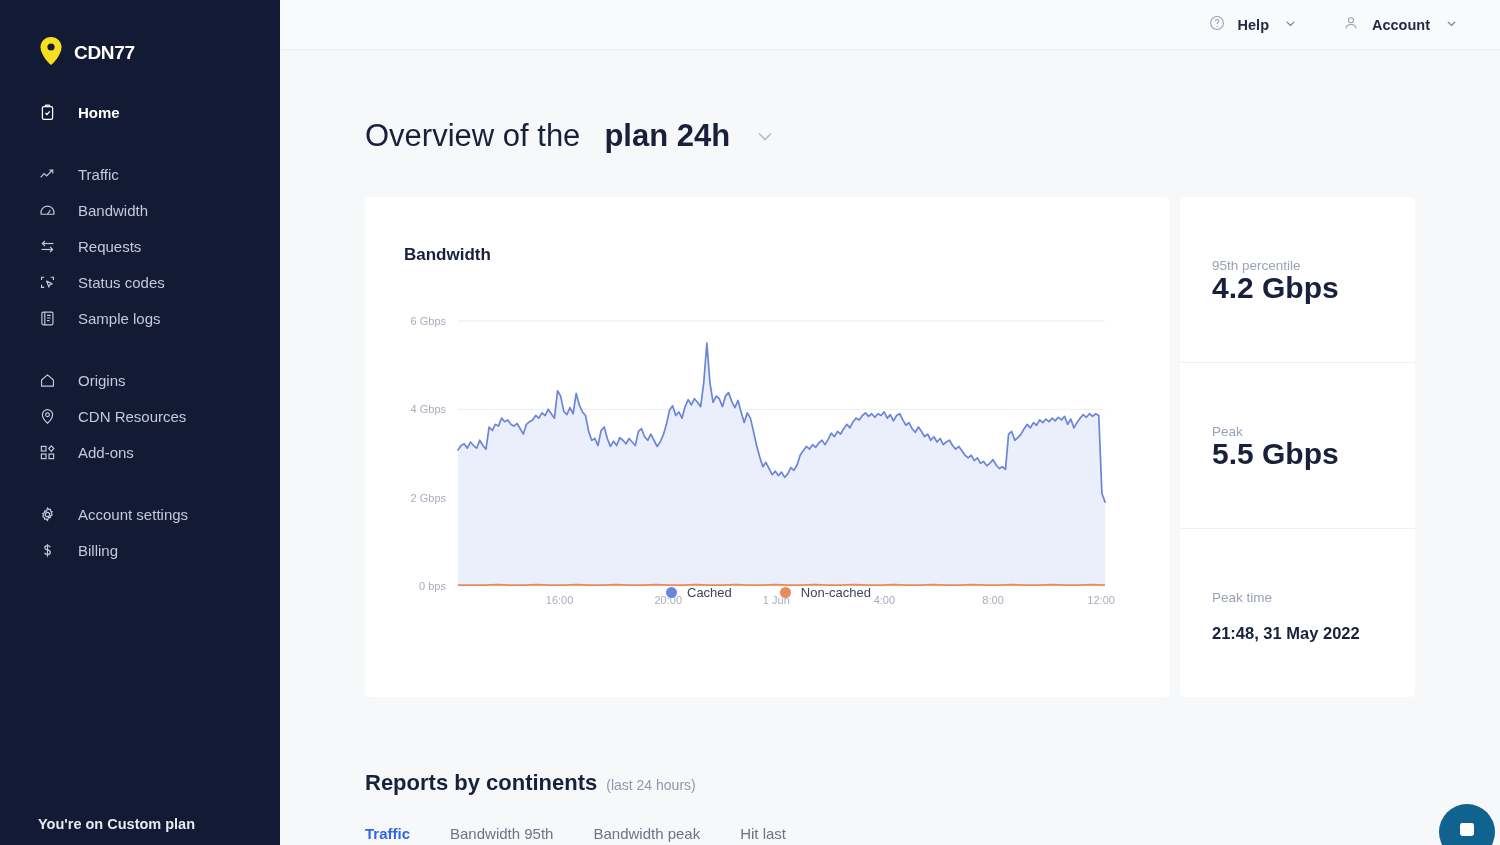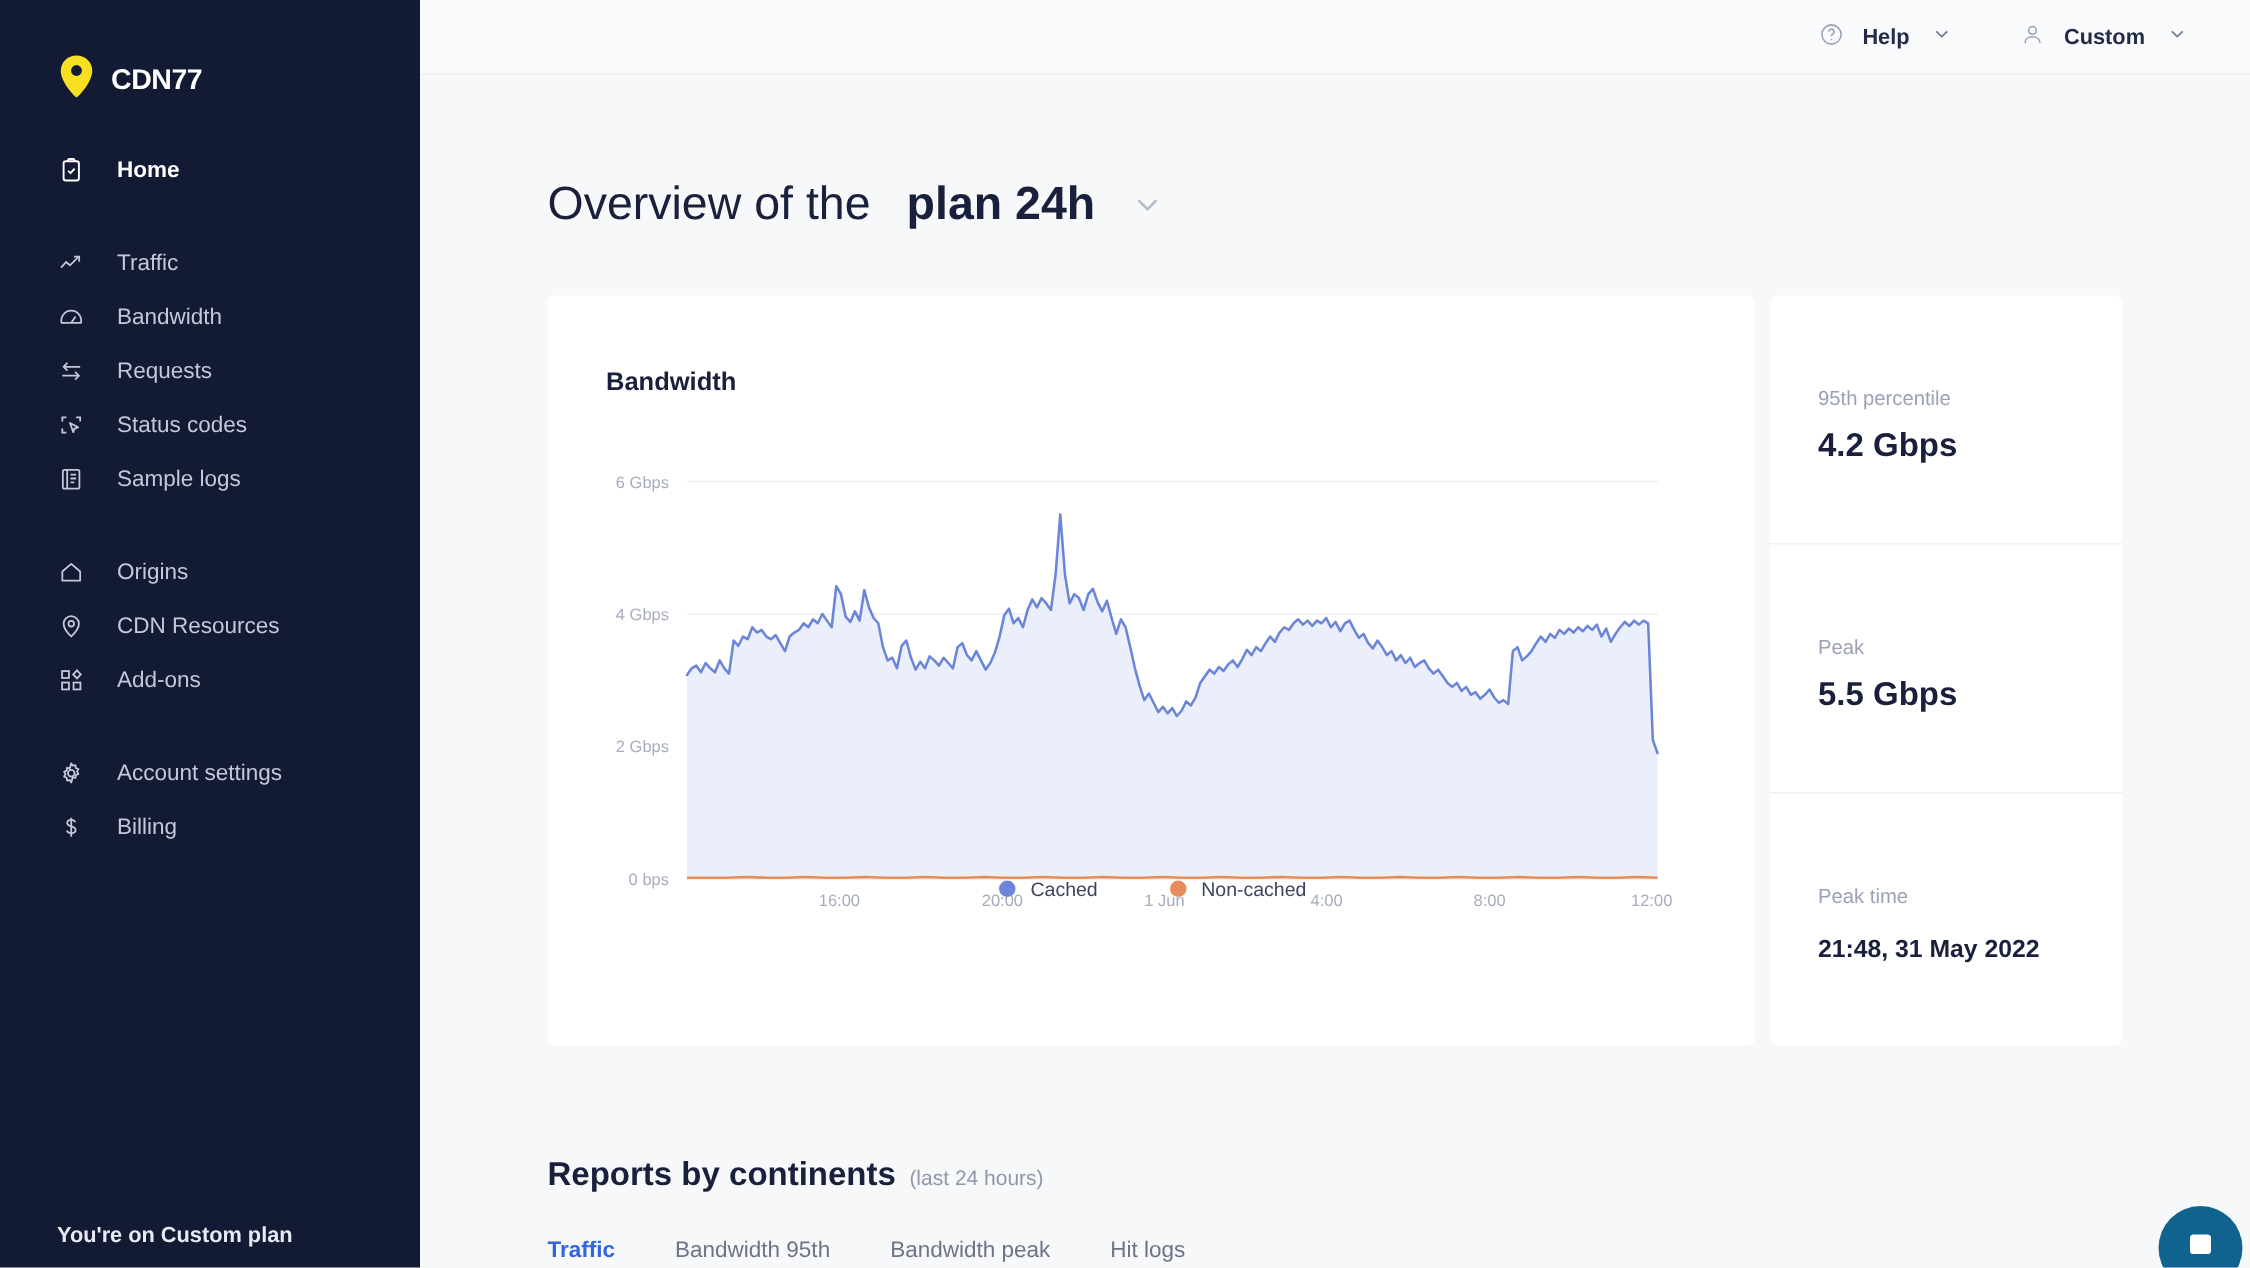--- a/index.html
+++ b/index.html
@@ -106,21 +106,21 @@
   .stat-cell {
     position:absolute; left:0; width:235px; padding-left:32px;
   }
   .stat-cell.c1 { top:0; height:166px; border-bottom:1px solid #f0f1f5; }
   .stat-cell.c2 { top:166px; height:166px; border-bottom:1px solid #f0f1f5; }
   .stat-cell.c3 { top:332px; height:168px; }
   .stat-label {
     position:absolute; top:61px; font-size:13.5px; color:#9ba2b5;
   }
   .stat-value {
-    position:absolute; top:87px; font-size:22px; font-weight:bold; color:#19203c;
+    position:absolute; top:74px; font-size:30px; font-weight:bold; color:#19203c;
   }
   .stat-value.small { font-size:16.5px; top:95px; }
 
   
   .reports-title {
     position:absolute; left:85px; top:720px;
     font-size:22px; font-weight:bold; color:#19203c;
     display:flex; align-items:baseline; gap:9px;
     white-space:nowrap;
   }
@@ -298,21 +298,21 @@
           </svg>
       </span>
     </div>
     <div class="hdr-btn">
       <span>
         <svg width="16" height="16" viewBox="0 0 20 20" fill="none" stroke="#98a0b3" stroke-width="1.3">
           <circle cx="10" cy="6.6" r="3.2"></circle>
           <path d="M3.8 17c0-3.4 2.8-5.2 6.2-5.2s6.2 1.8 6.2 5.2"></path>
         </svg>
       </span>
-      <span>Custom</span>
+      <span>Account</span>
       <span class="chev">
         <svg width="13" height="13" viewBox="0 0 16 16" fill="none" stroke="#737c92" stroke-width="1.5">
             <path d="M3.5 6l4.5 4.3L12.5 6"></path>
           </svg>
       </span>
     </div>
   </div>
 </div>
 
 <div id="main">
@@ -376,21 +376,21 @@
   </div>
 
   <div class="reports-title">
     <span>Reports by continents</span>
     <span class="reports-sub">(last 24 hours)</span>
   </div>
   <div class="tabs">
     <div class="tab active">Traffic</div>
     <div class="tab">Bandwidth 95th</div>
     <div class="tab">Bandwidth peak</div>
-    <div class="tab">Hit logs</div>
+    <div class="tab">Hit last</div>
   </div>
 
   <div class="chat-widget">
     <span>
       <svg width="24" height="24" viewBox="0 0 24 24">
         <rect x="5" y="5" width="14" height="13" rx="2.4" fill="#ffffff"></rect>
       </svg>
     </span>
   </div>
 </div>

